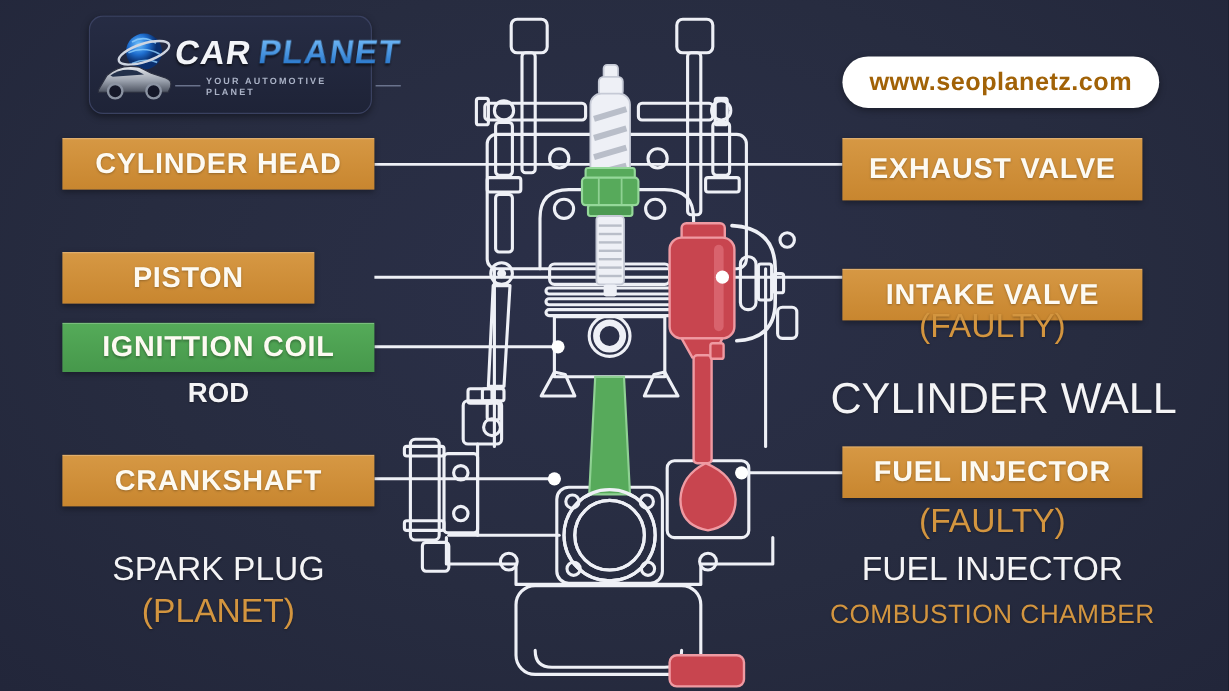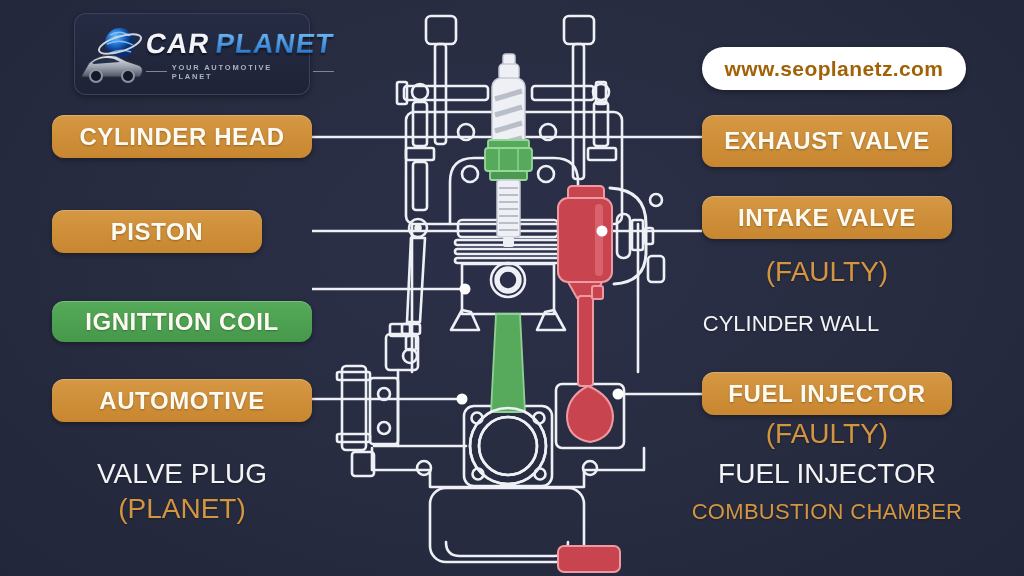--- a/index.html
+++ b/index.html
@@ -5,27 +5,27 @@
   html,body{margin:0;padding:0;background:#10131f;}
   #stage{
     position:relative;width:1024px;height:576px;overflow:hidden;
     background:radial-gradient(ellipse at 50% 42%, #2b3049 0%, #272c40 55%, #22263a 100%);
     font-family:"Liberation Sans", sans-serif;
   }
   .abs{position:absolute;}
   
   .badge{
     position:absolute;display:flex;align-items:center;justify-content:center;
-    border-radius:12px;font-weight:bold;font-size:24px;letter-spacing:.6px;
+    border-radius:0;font-weight:bold;font-size:24px;letter-spacing:.6px;
     color:#fdfaf2;text-shadow:0 1px 2px rgba(0,0,0,.28);
     box-shadow:0 2px 5px rgba(0,0,0,.35), inset 0 1px 0 rgba(255,255,255,.22);
     white-space:nowrap;
   }
   .badge.orange{background:linear-gradient(#d69844,#c8862f);}
-  .badge.green{background:linear-gradient(#55ab59,#46984b);margin-top:32px;}
+  .badge.green{background:linear-gradient(#55ab59,#46984b);}
   
   .txt{position:absolute;text-align:center;font-weight:normal;color:#f4f4f6;
        text-shadow:0 1px 2px rgba(0,0,0,.3);white-space:nowrap;}
   .txt.orangec{color:#d3953f;}
   .txt.midweight{font-weight:600;}
   
   #logo{
     left:74px;top:13px;width:236px;height:82px;border-radius:12px;
     background:linear-gradient(#262c44,#1e2337);
     box-shadow:0 2px 6px rgba(0,0,0,.4), inset 0 0 0 1px #3a4160;
@@ -250,33 +250,34 @@
 
   <div id="website" class="abs">www.seoplanetz.com</div>
 
   <div class="badge orange" style="left:52px;top:115px;width:260px;height:43px;">CYLINDER HEAD</div>
 
   <div class="badge orange" style="left:52px;top:210px;width:210px;height:43px;">PISTON</div>
 
   <div class="badge green" style="left:52px;top:269px;width:260px;height:41px;">IGNITTION COIL</div>
 
   <div class="txt midweight" style="left:52px;top:314px;width:260px;font-size:23px;line-height:27px;">
+    <div>ROD</div>
   </div>
 
-  <div class="badge orange" style="left:52px;top:379px;width:260px;height:43px;">AUTOMOTIVE</div>
-
-  <div class="txt" style="left:42px;top:458px;width:280px;font-size:28px;">VALVE PLUG</div>
+  <div class="badge orange" style="left:52px;top:379px;width:260px;height:43px;">CRANKSHAFT</div>
+
+  <div class="txt" style="left:42px;top:458px;width:280px;font-size:28px;">SPARK PLUG</div>
   <div class="txt orangec" style="left:42px;top:493px;width:280px;font-size:28px;">(PLANET)</div>
 
   <div class="badge orange" style="left:702px;top:115px;width:250px;height:52px;">EXHAUST VALVE</div>
 
-  <div class="badge orange" style="left:702px;top:196px;width:250px;height:43px;">INTAKE VALVE</div>
+  <div class="badge orange" style="left:702px;top:224px;width:250px;height:43px;">INTAKE VALVE</div>
   <div class="txt orangec" style="left:692px;top:256px;width:270px;font-size:28px;">(FAULTY)</div>
 
-  <div class="txt" style="left:656px;top:311px;width:270px;font-size:22px;">CYLINDER WALL</div>
+  <div class="txt" style="left:692px;top:311px;width:270px;font-size:36px;">CYLINDER WALL</div>
 
   <div class="badge orange" style="left:702px;top:372px;width:250px;height:43px;">FUEL INJECTOR</div>
   <div class="txt orangec" style="left:692px;top:418px;width:270px;font-size:28px;">(FAULTY)</div>
 
   <div class="txt" style="left:692px;top:458px;width:270px;font-size:28px;">FUEL INJECTOR</div>
 
   <div class="txt orangec" style="left:686px;top:499px;width:282px;font-size:22px;letter-spacing:.3px;">COMBUSTION CHAMBER</div>
 
 </div>
 

